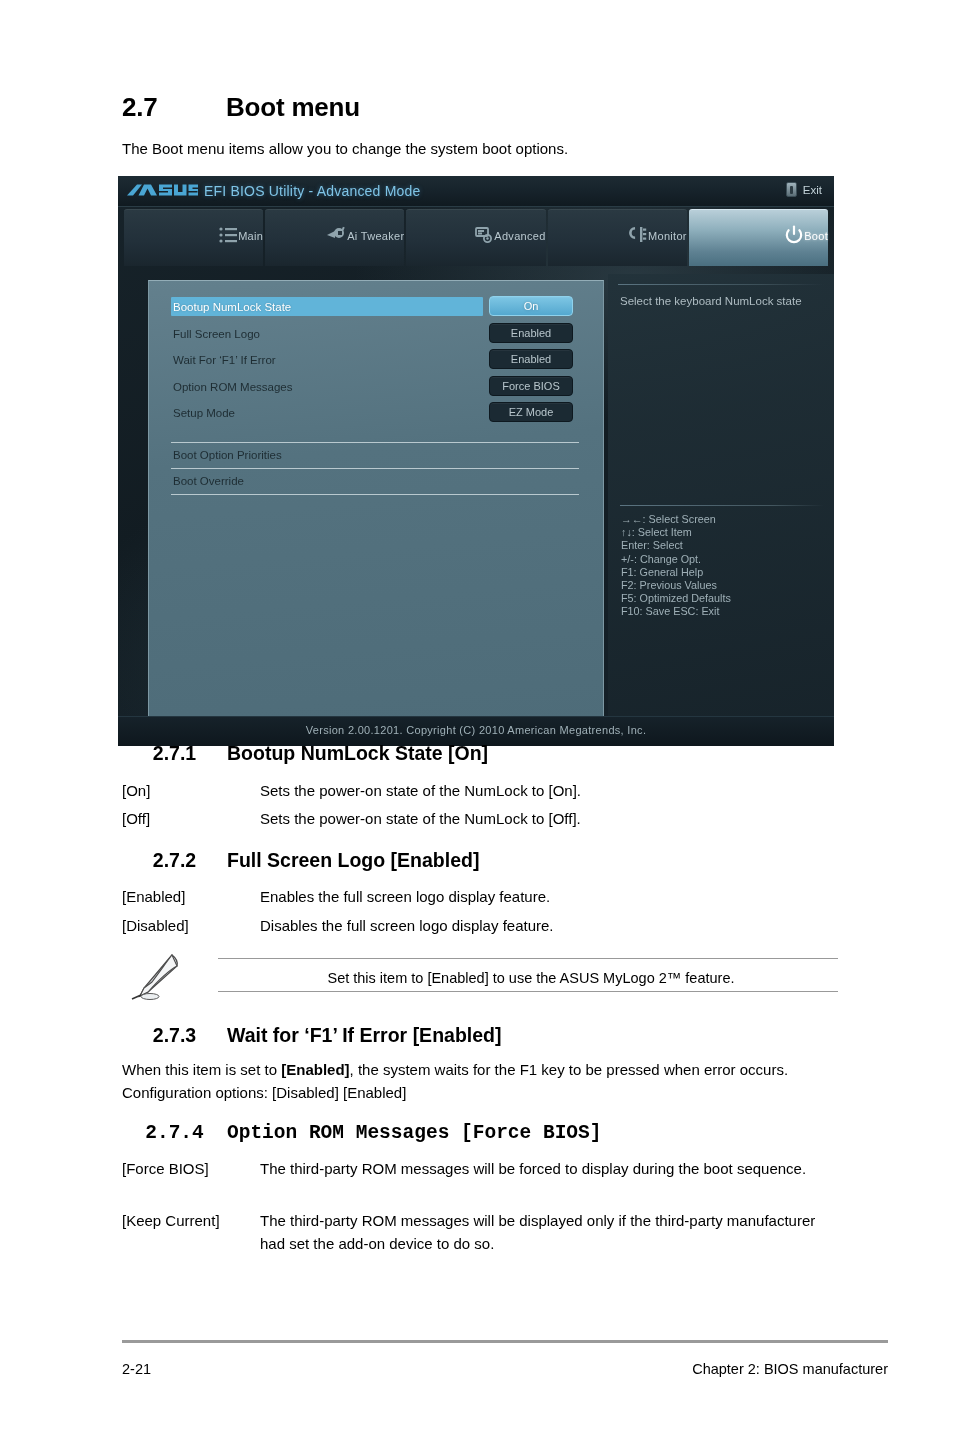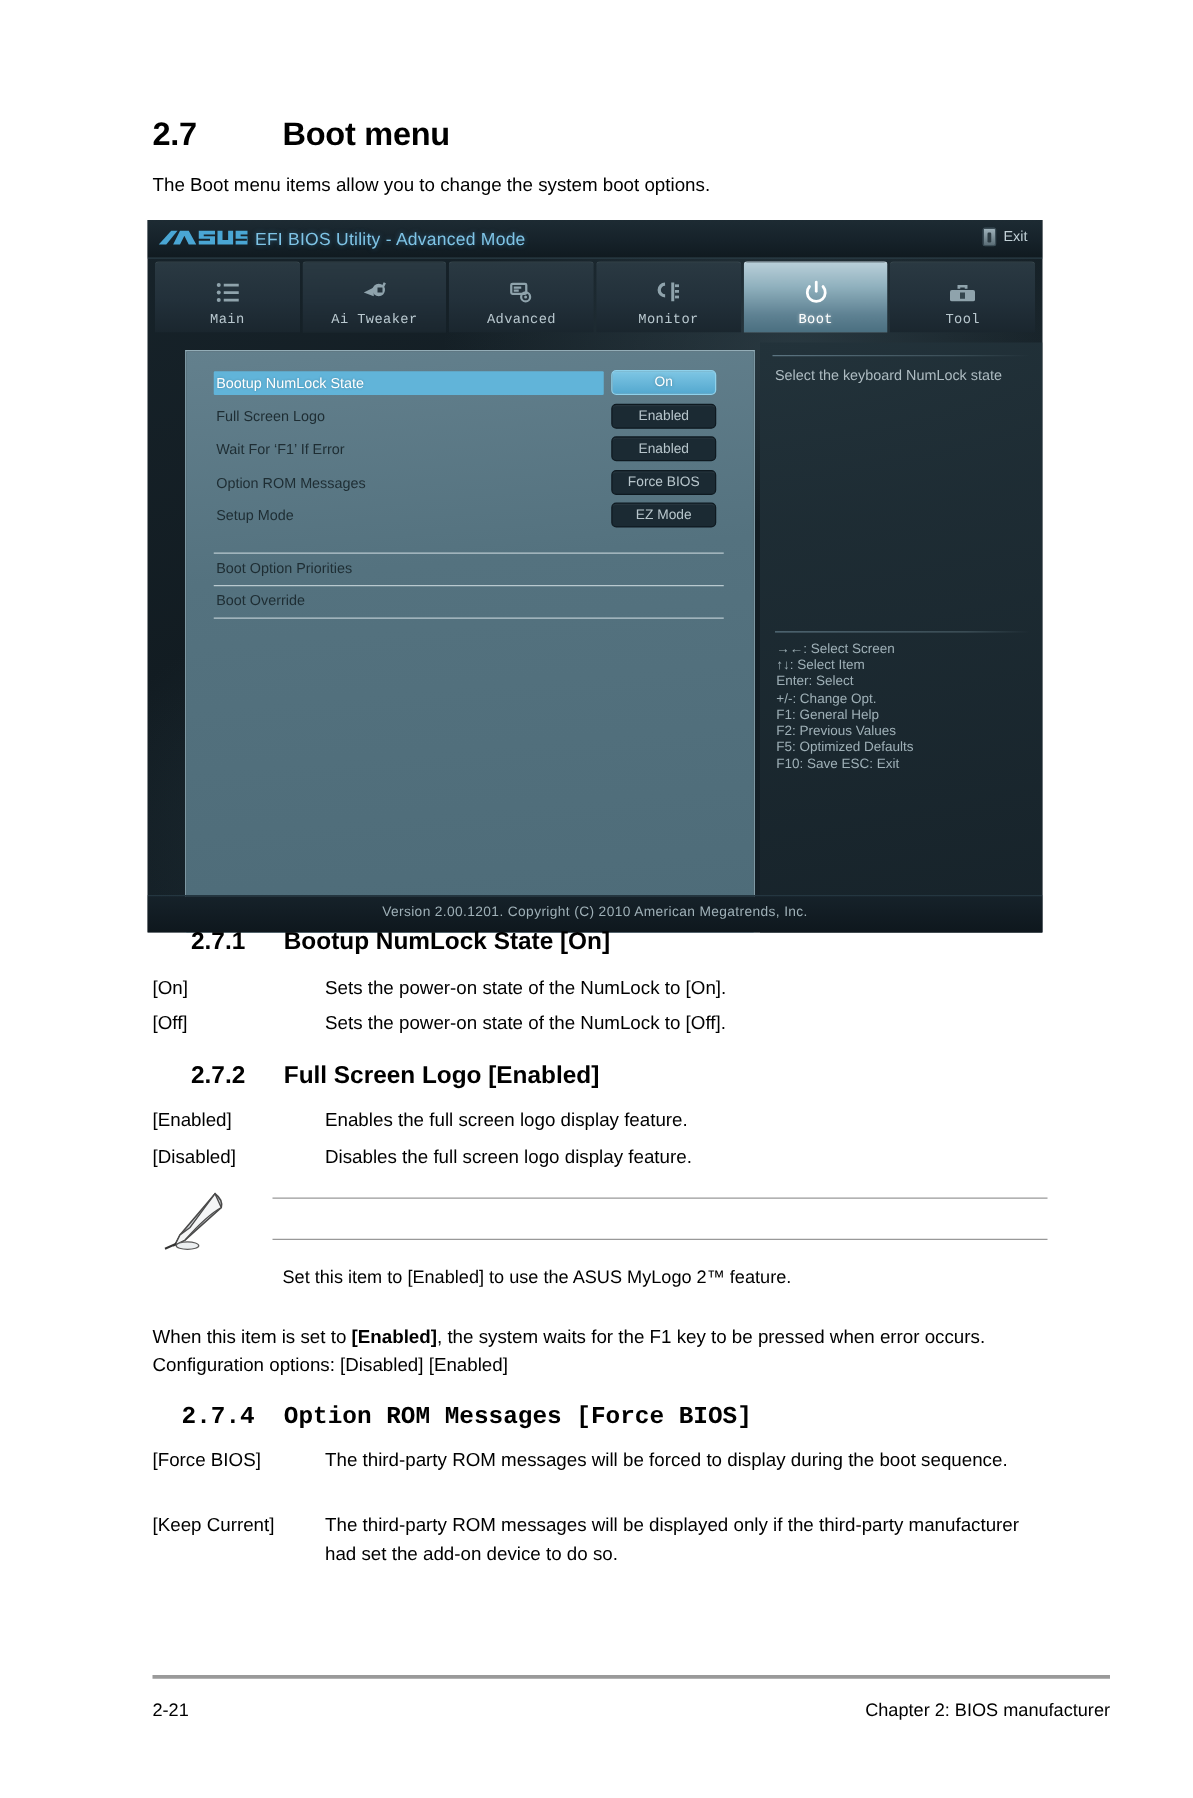--- a/index.html
+++ b/index.html
@@ -98,23 +98,22 @@
 
   .bios-tabs {
     position:absolute; left:6px; top:33px; width:704px; height:57px;
     display:flex; gap:2px;
   }
   .tab {
     flex:1 1 0; position:relative;
     background: linear-gradient(180deg,#2a3942 0%, #22303a 55%, #1a262e 100%);
     border-top:1px solid #39484f;
     border-radius:3px 3px 0 0;
-    display:flex; flex-direction:column; align-items:center; justify-content:flex-end;
+    display:flex; flex-direction:row; align-items:center; justify-content:flex-end;
     padding-bottom:4px;
-    font-family:Liberation Mono, monospace;
   }
   .tab.active {
     background: linear-gradient(180deg,#b9cfd9 0%, #8fb0bd 35%, #5e8192 75%, #4a6f80 100%);
     border-top:1px solid #d6e6ee;
   }
   .tab .tab-ico { height:26px; display:flex; align-items:center; justify-content:center; margin-bottom:3px; }
   .tab .tab-label { font-size:11px; color:#b9c8cf; letter-spacing:0.3px; }
   .tab.active .tab-label { color:#ffffff; text-shadow:0 0 3px rgba(255,255,255,0.55); }
 
   .panel-left {
@@ -280,32 +279,20 @@
           <svg width="20" height="20" viewBox="0 0 20 20">
             <g fill="none" stroke="#ffffff" stroke-width="2.2" stroke-linecap="round">
               <path d="M4.6 5.2 a7.2 7.2 0 1 0 10.8 0"></path>
               <path d="M10 1.6 V9"></path>
             </g>
           </svg>
         </span>
         <span class="tab-label">Boot</span>
       </div>
 
-      <div class="tab">
-        <span class="tab-ico">
-          <svg width="22" height="17" viewBox="0 0 22 17">
-              <g fill="#8fa3ac">
-            <path d="M7 2 h8 v3 h-2.2 V4 h-3.6 v1 H7 Z"></path>
-            <rect x="1" y="6" width="20" height="9" rx="1.5"></rect>
-          </g>
-              <rect x="9" y="8" width="4" height="5" fill="#35464e"></rect>
-            </svg>
-        </span>
-        <span class="tab-label">Tool</span>
-      </div>
     </div>
 
     <div class="panel-left">
 
       <div class="setting-row selected" style="top:18px;">
         <span class="name-hl"></span>
         <span class="setting-name">Bootup NumLock State</span>
         <span class="setting-value">On</span>
       </div>
 
@@ -390,24 +377,27 @@
       <svg width="60" height="48" viewBox="0 0 60 48" xmlns="http://www.w3.org/2000/svg">
         <g>
           <path d="M44 3 C48 6 50 10 49 14 L20 40 L12 44 L16 36 Z" fill="#d9dde0" stroke="#4a4a4a" stroke-width="1.3"></path>
           <path d="M44 3 C40 8 33 18 24 30 L16 36 L12 44 L20 40 C28 31 40 19 49 14 Z" fill="#f4f5f6" stroke="#4a4a4a" stroke-width="1.1"></path>
           <path d="M13 43 L4 47" stroke="#333333" stroke-width="1.6"></path>
           <ellipse cx="22" cy="44.5" rx="9" ry="3" fill="#eceff1" stroke="#5a5a5a" stroke-width="1"></ellipse>
         </g>
       </svg>
     </span>
     <span class="note-rule" style="left:218px; top:958px; width:620px;"></span>
-    <span class="note-text" style="left:226px; top:1014px; width:610px;">Set this item to [Enabled] to use the ASUS MyLogo 2™ feature.</span>
+    <span class="note-text" style="left:226px; top:970px; width:610px;text-align:center;">Set this item to [Enabled] to use the ASUS MyLogo 2™ feature.</span>
     <span class="note-rule" style="left:218px; top:991px; width:620px;"></span>
   </div>
 
+  <div class="sec-head-sub" style="left:122px; top:1024px;">
+    <span class="num">2.7.3</span><span>Wait for ‘F1’ If Error [Enabled]</span>
+  </div>
   <div class="body-text" style="left:122px; top:1058px; width:712px;"><span>When this item is set to </span><b>[Enabled]</b><span>, the system waits for the F1 key to be pressed when error occurs. Configuration options: [Disabled] [Enabled]</span></div>
 
   <div class="sec-head-sub" style="left:122px; top:1122px;font-family:Liberation Mono, monospace;">
     <span class="num">2.7.4</span><span>Option ROM Messages [Force BIOS]</span>
   </div>
   <div class="defrow" style="left:122px; top:1157px; width:740px;">
     <span class="term">[Force BIOS]</span>
     <span class="desc" style="width:572px;">The third-party ROM messages will be forced to display during the boot sequence.</span>
   </div>
   <div class="defrow" style="left:122px; top:1209px; width:740px;">

